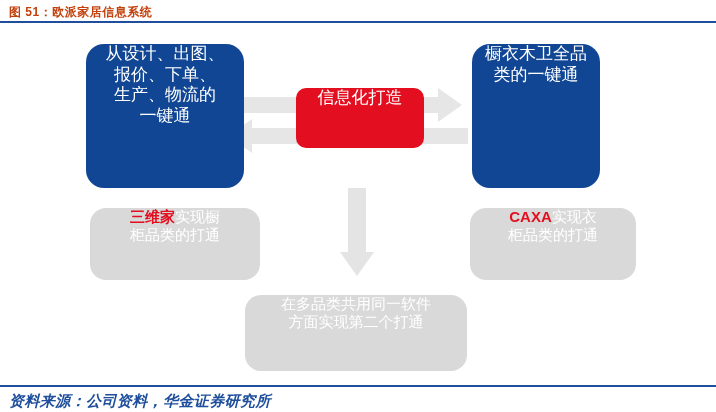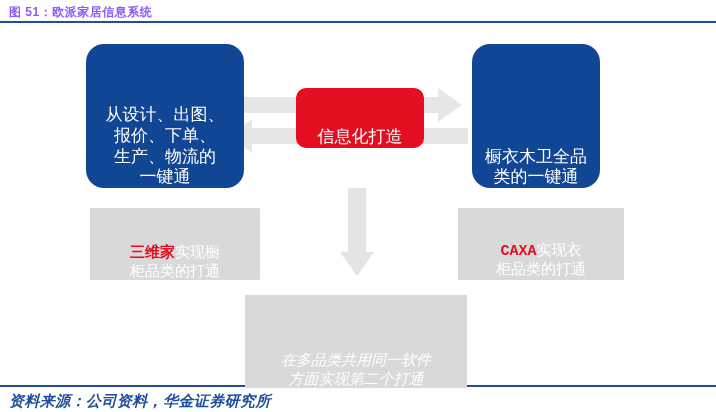--- a/index.html
+++ b/index.html
@@ -15,21 +15,21 @@
     overflow: hidden;
   }
 
   
   #figure-title {
     position: absolute;
     left: 9px;
     top: 4px;
     font-size: 12px;
     font-weight: bold;
-    color: #8b5cf6;
+    color: #c2410c;
     letter-spacing: 0.5px;
     white-space: nowrap;
   }
   #title-rule {
     position: absolute;
     left: 0;
     top: 21px;
     width: 716px;
     height: 2px;
     background: #1f4e9c;
@@ -54,53 +54,53 @@
     color: #1f4e9c;
     letter-spacing: 0.4px;
     white-space: nowrap;
   }
 
   
   .node {
     position: absolute;
     box-sizing: border-box;
     display: flex;
-    align-items: flex-end;
+    align-items: flex-start;
     justify-content: center;
     text-align: center;
     color: #ffffff;
     line-height: 1.22;
     white-space: pre-line;
   }
   .node-blue {
     background: #104694;
     border-radius: 18px;
     font-size: 17px;
     z-index: 3;
   }
   .node-red {
     background: #e30f20;
     border-radius: 10px;
     font-size: 17px;
     z-index: 3;
   }
   .node-gray {
     background: #d9d9d9;
-    border-radius: 1px;
+    border-radius: 16px;
     font-size: 15px;
     z-index: 3;
   }
 
   
   #box-left-blue   { left: 86px;  top: 44px;  width: 158px; height: 144px; }
   #box-center-red  { left: 296px; top: 88px;  width: 128px; height: 60px;  }
   #box-right-blue  { left: 472px; top: 44px;  width: 128px; height: 144px; }
   #box-left-gray   { left: 90px;  top: 208px; width: 170px; height: 72px;  }
-  #box-right-gray  { left: 458px; top: 208px; width: 166px; height: 72px; font-family: Liberation Mono, monospace;  }
-  #box-bottom-gray { left: 245px; top: 295px; width: 222px; height: 93px; font-style: italic;  }
+  #box-right-gray  { left: 470px; top: 208px; width: 166px; height: 72px;  }
+  #box-bottom-gray { left: 245px; top: 295px; width: 222px; height: 76px;  }
 
   .brand-red { color: #e30f20; font-weight: bold; }
 
   
   .arrow { position: absolute; z-index: 1; }
 
   
   #arrow-right-top-tail {
     left: 238px; top: 97px; width: 206px; height: 16px;
     background: #e6e6e6;

